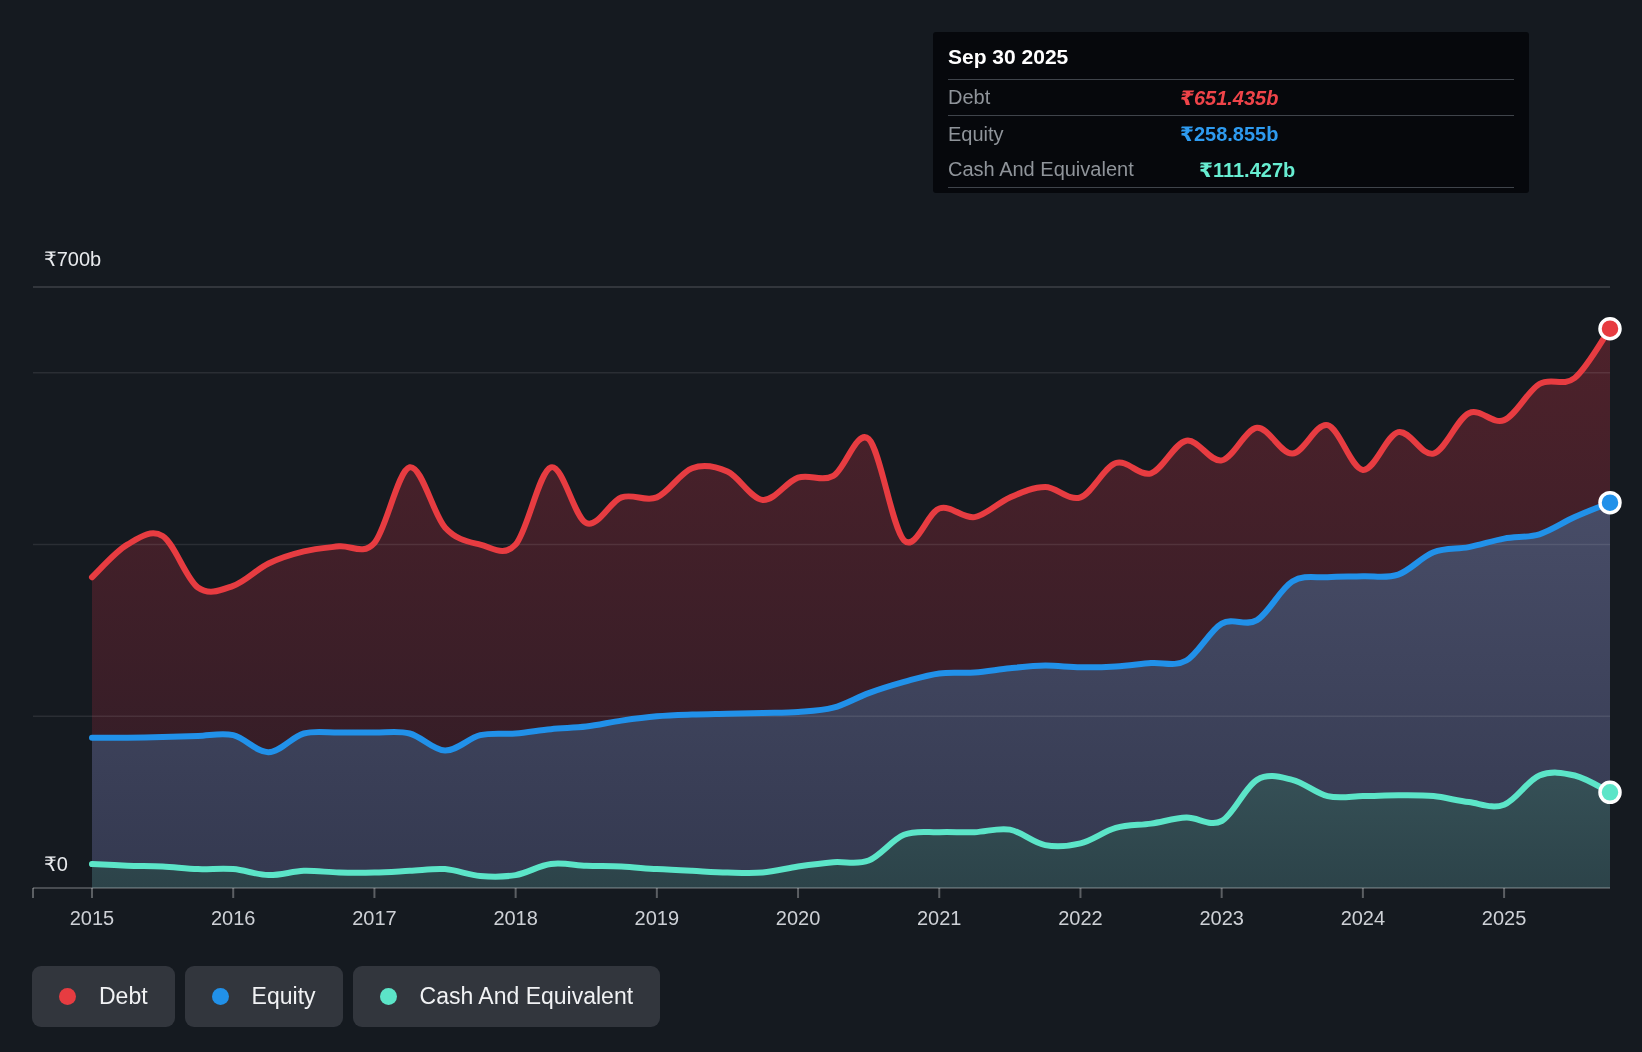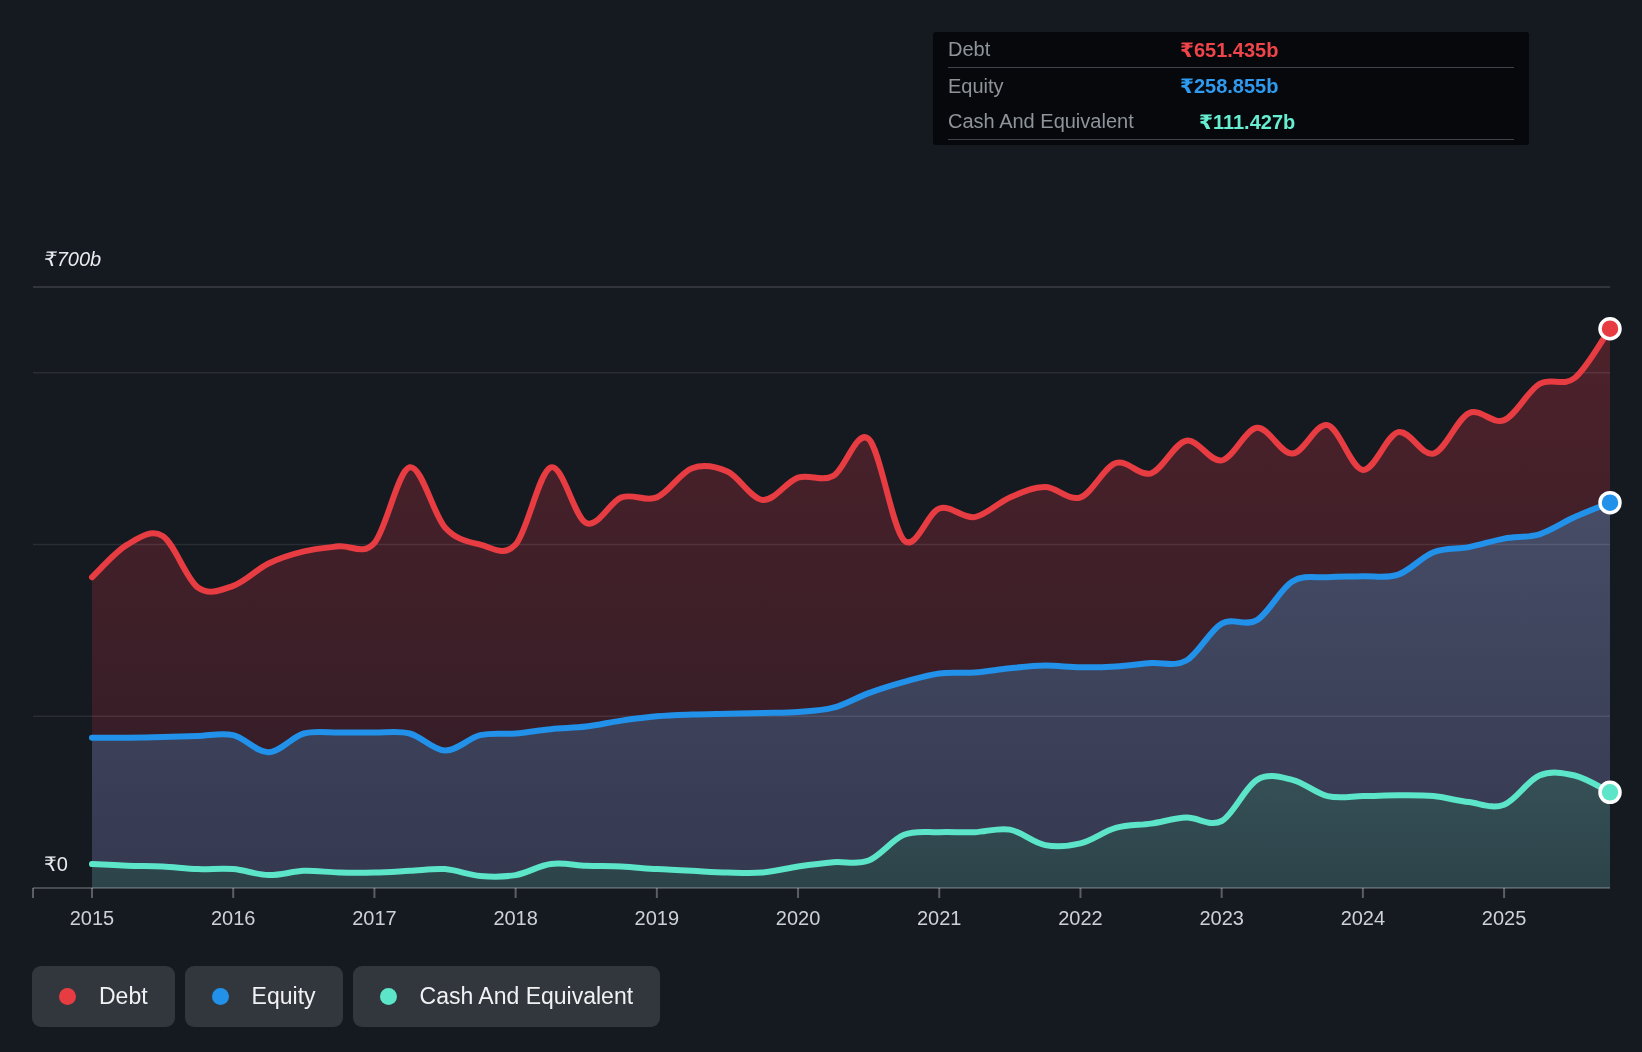--- a/index.html
+++ b/index.html
@@ -3,33 +3,33 @@
 <meta charset="utf-8">
 <style>
   html,body{margin:0;padding:0;background:#151a20;}
   *{box-sizing:border-box;font-family:"Liberation Sans","DejaVu Sans",sans-serif;}
   .stage{position:relative;width:1642px;height:1052px;background:#151a20;overflow:hidden;}
   #plot{position:absolute;left:0;top:0;}
   #plot text{font-family:"Liberation Sans","DejaVu Sans",sans-serif;}
 
   
   .y-label{position:absolute;left:44px;color:#e9ebee;font-size:20px;font-weight:400;}
-  .y-label.top{top:247px;font-style:italic;}
+  .y-label.top{top:247px;}
   .y-label.zero{top:852px;}
 
   
   .tooltip{position:absolute;left:933px;top:32px;width:596px;background:#06080c;border-radius:3px;
            padding:0 15px;z-index:5;}
   .tt-title{color:#ffffff;font-size:21px;font-weight:bold;padding:13px 0 10px 0;
             border-bottom:1px solid #3f444b;}
   .tt-row{display:flex;align-items:center;height:36px;font-size:20px;}
   .tt-row.bordered{border-bottom:1px solid #3f444b;}
   .tt-label{width:232px;color:#8f949a;flex:none;}
   .tt-value{font-weight:bold;}
-  .v-debt{color:var(--c-debt-text);}
+  .v-debt{color:var(--c-debt-text);font-style:italic;}
   .v-equity{color:var(--c-equity-text);}
   .v-cash{color:var(--c-cash-text);margin-left:19px;}
   .v-ratio{color:#ffffff;font-weight:bold;}
   .ratio-label{color:#8f949a;margin-left:8px;}
   .tt-bottom-pad{height:5px;}
 
   
   .legend{position:absolute;left:32px;top:966px;display:flex;gap:10px;}
   .pill{height:61px;background:#32363d;border-radius:9px;display:flex;align-items:center;
         padding:0 27px;gap:23px;cursor:pointer;}
@@ -95,20 +95,21 @@
       <path d="M92.0 864.0C97.9 864.2 115.5 865.2 127.3 865.7C139.1 866.1 150.8 866.0 162.6 866.5C174.4 867.1 186.1 868.7 197.9 869.1C209.7 869.5 221.4 868.1 233.2 869.1C245.0 870.1 256.7 874.8 268.5 875.1C280.3 875.4 292.0 871.3 303.8 870.8C315.6 870.4 327.3 872.3 339.1 872.5C350.9 872.8 362.7 872.8 374.4 872.5C386.2 872.3 398.0 871.4 409.7 870.8C421.5 870.3 433.3 868.3 445.0 869.1C456.8 870.0 468.6 875.0 480.3 876.0C492.1 877.0 503.9 877.1 515.6 875.1C527.4 873.1 539.2 865.5 550.9 864.0C562.7 862.4 574.5 865.2 586.2 865.7C598.0 866.1 609.8 866.0 621.5 866.5C633.3 867.1 645.1 868.4 656.8 869.1C668.6 869.8 680.4 870.3 692.1 870.8C703.9 871.4 715.7 872.3 727.4 872.5C739.2 872.8 751.0 873.5 762.7 872.5C774.5 871.5 786.3 868.3 798.0 866.5C809.8 864.8 821.6 863.2 833.3 862.2C845.1 861.2 856.9 865.1 868.7 860.5C880.4 855.9 892.2 839.5 904.0 834.8C915.7 830.0 927.5 832.6 939.3 832.2C951.0 831.8 962.8 832.6 974.6 832.2C986.3 831.8 998.1 827.5 1009.9 829.6C1021.6 831.8 1033.4 842.8 1045.2 845.1C1056.9 847.4 1068.7 846.2 1080.5 843.4C1092.2 840.5 1104.0 831.2 1115.8 827.9C1127.5 824.6 1139.3 825.3 1151.1 823.6C1162.8 821.9 1174.6 818.0 1186.4 817.6C1198.1 817.2 1209.9 827.3 1221.7 821.0C1233.4 814.7 1245.2 786.7 1257.0 779.8C1268.7 773.0 1280.5 777.1 1292.3 779.8C1304.0 782.5 1315.8 793.4 1327.6 796.1C1339.3 798.9 1351.1 796.3 1362.9 796.1C1374.7 796.0 1386.4 795.3 1398.2 795.3C1410.0 795.3 1421.7 795.0 1433.5 796.1C1445.3 797.3 1457.0 800.7 1468.8 802.1C1480.6 803.6 1492.3 809.2 1504.1 804.7C1515.9 800.3 1527.6 780.4 1539.4 775.5C1551.2 770.7 1562.9 772.7 1574.7 775.5C1586.5 778.3 1604.1 789.5 1610.0 792.3" fill="none" stroke="#5ce5c8" stroke-width="6" stroke-linejoin="round" stroke-linecap="round"></path>
       <circle cx="1610" cy="328.6965214285715" r="10" fill="#e73c41" stroke="#ffffff" stroke-width="3.5"></circle>
       <circle cx="1610" cy="502.6817285714285" r="10" fill="#2191e9" stroke="#ffffff" stroke-width="3.5"></circle>
       <circle cx="1610" cy="792.3319614285714" r="10" fill="#5ce5c8" stroke="#ffffff" stroke-width="3.5"></circle>
     </svg>
 
   <div class="y-label top">₹700b</div>
   <div class="y-label zero">₹0</div>
 
   <div class="tooltip">
+    <div class="tt-title">Sep 30 2025</div>
     <div class="tt-row bordered">
       <span class="tt-label">Debt</span>
       <span class="tt-value v-debt">₹651.435b</span>
     </div>
     <div class="tt-row">
       <span class="tt-label">Equity</span>
       <span class="tt-value v-equity">₹258.855b</span>
     </div>
     <div class="tt-row bordered">
       <span class="tt-label">Cash And Equivalent</span>

